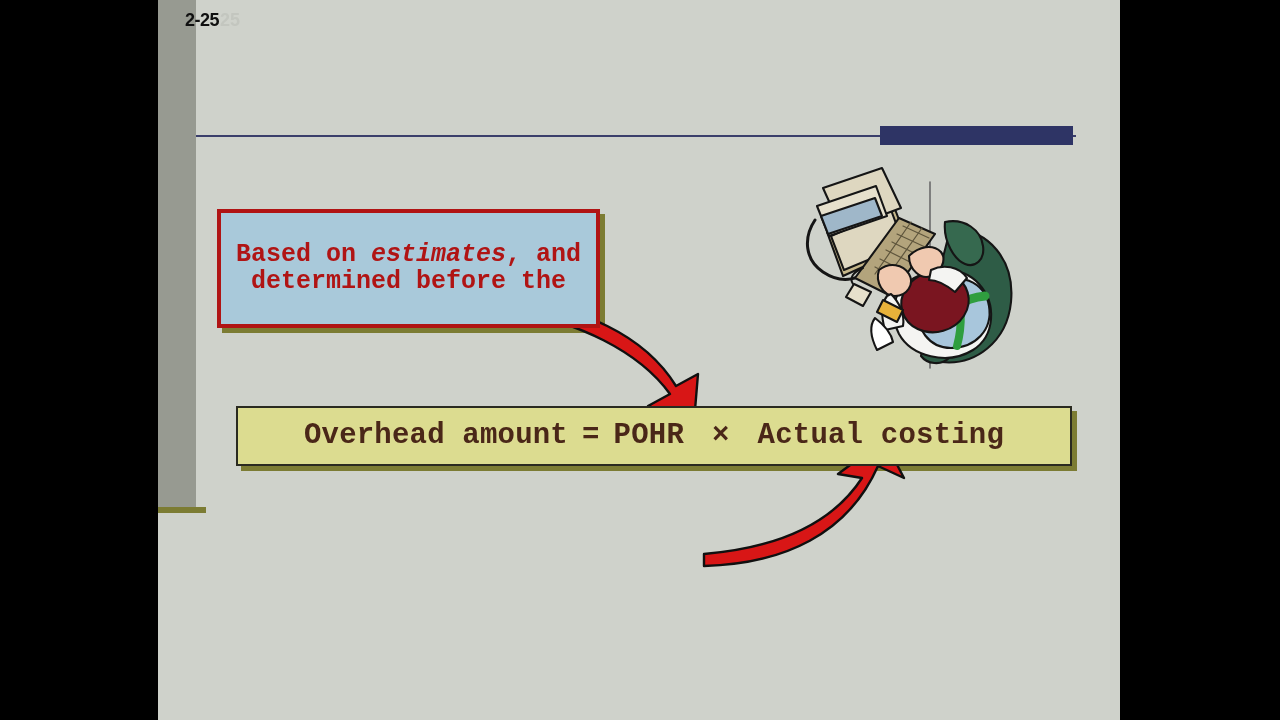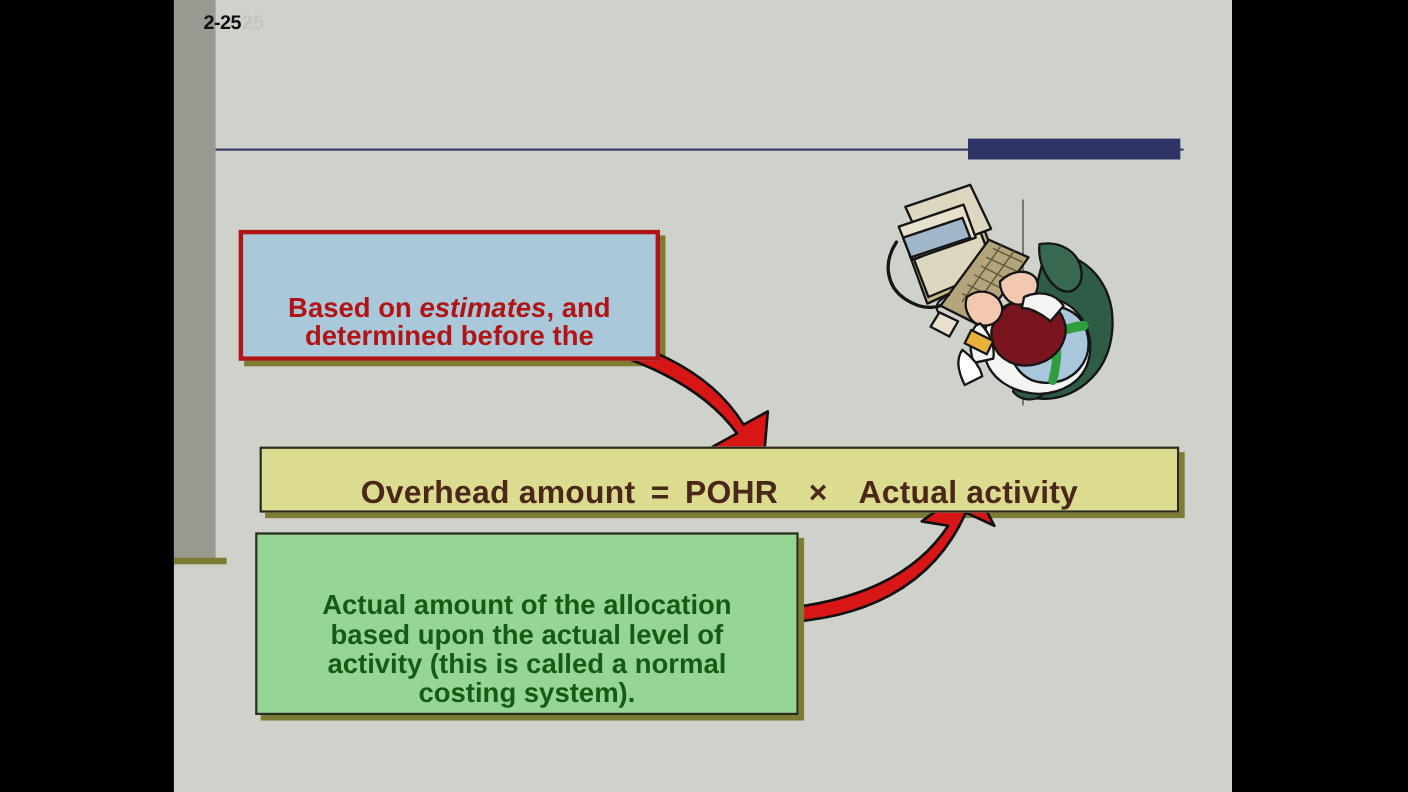--- a/index.html
+++ b/index.html
@@ -115,22 +115,23 @@
     background: #7c7c33;
     z-index: 0;
   }
   .callout .face {
     position: relative;
     z-index: 1;
     width: 100%;
     height: 100%;
     box-sizing: border-box;
     display: flex;
-    align-items: flex-end;
+    align-items: center;
     justify-content: center;
+    font-family: Liberation Mono, monospace;
   }
   .callout .txt { display: block; width: 100%; }
 
   
   #box-estimates {
     left: 59px;
     top: 209px;
     width: 383px;
     height: 119px;
   }
@@ -290,44 +291,33 @@
                L 190 84
                L 186 132
                L 140 116
                L 162 104
                C 130 60, 68 32, 8 22 Z" fill="#d81616" stroke="#101010" stroke-width="2.4" stroke-linejoin="round"></path>
     </svg>
 
     <div class="callout" id="box-formula">
       <div class="shadow"></div>
       <div class="face">
-        <span class="txt"><span>Overhead amount</span><span class="sp-wide"></span><span>=</span><span class="sp-wide"></span><span>POHR</span><span class="sp-wide"></span><span class="sp-wide"></span><span>×</span><span class="sp-wide"></span><span class="sp-wide"></span><span>Actual activity</span></span>
+        <span class="txt"><span>Overhead amount</span><span class="sp-wide"></span><span>=</span><span class="sp-wide"></span><span>POHR</span><span class="sp-wide"></span><span class="sp-wide"></span><span>×</span><span class="sp-wide"></span><span class="sp-wide"></span><span>Actual costing</span></span>
       </div>
     </div>
 
     <svg class="arrow-svg" id="arrow-bottom" viewBox="0 0 250 140">
       <path d="M6 128
                C 86 126, 150 96, 180 28
                L 206 40
                L 186 2
                L 140 36
                L 164 40
                C 134 86, 78 110, 6 116 Z" fill="#d81616" stroke="#101010" stroke-width="2.4" stroke-linejoin="round"></path>
     </svg>
 
-    <div class="callout" id="box-actual">
-      <div class="shadow"></div>
-      <div class="face">
-        <span class="txt">
-          <span>Actual amount of the allocation</span><br>
-          <span>based upon the actual level of</span><br>
-          <span>activity (this is called a normal</span><br>
-          <span>costing system).</span>
-        </span>
-      </div>
-    </div>
 
   </div>
 
   <div class="letterbox" id="lb-left"></div>
   <div class="letterbox" id="lb-right"></div>
 
 </div>
 
 </body></html>

